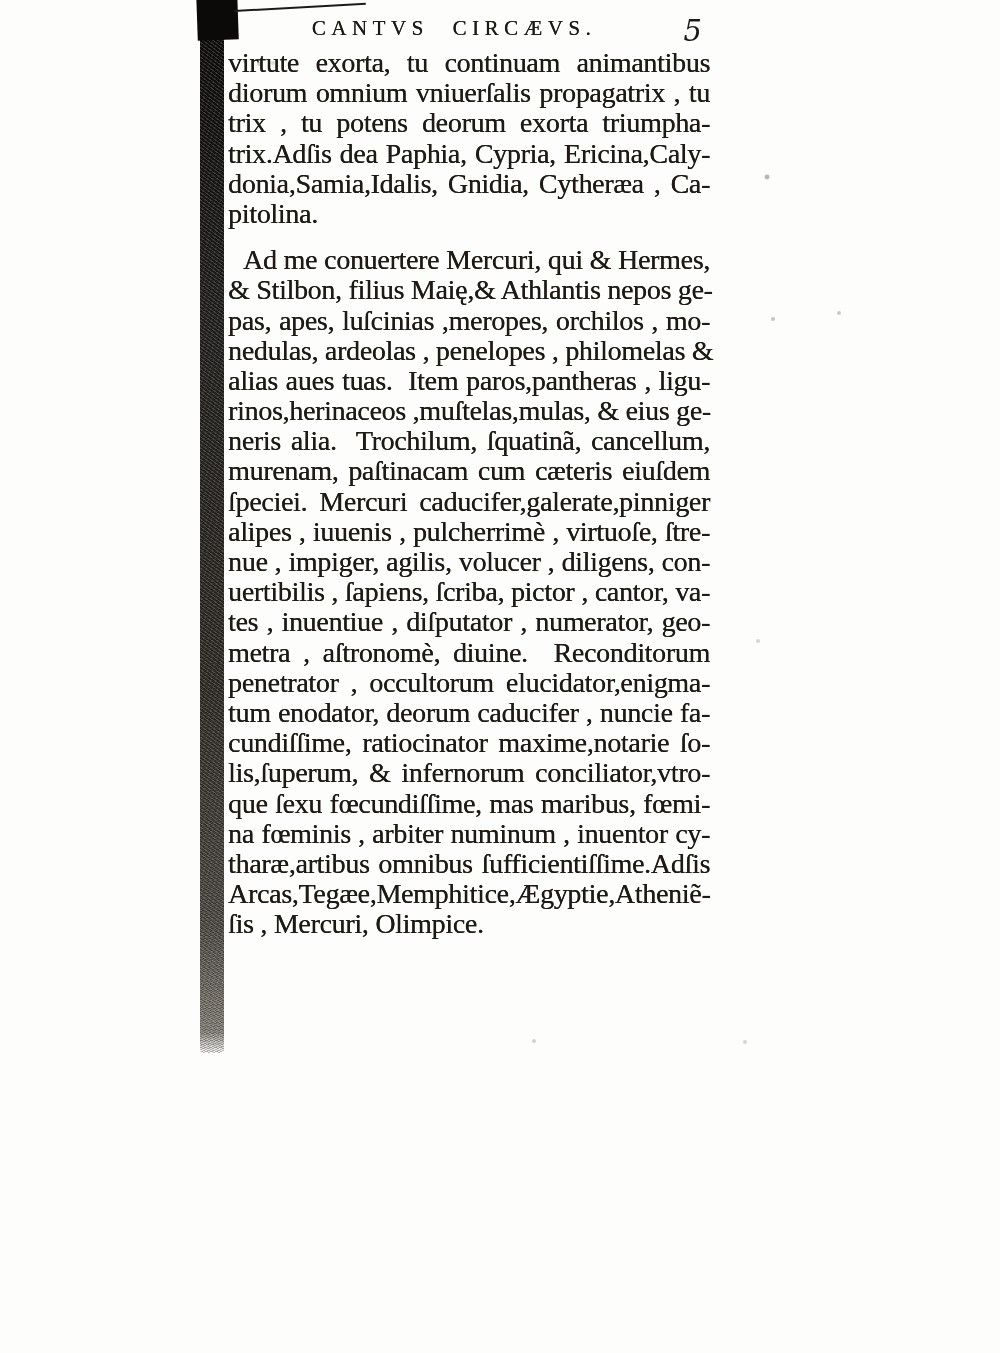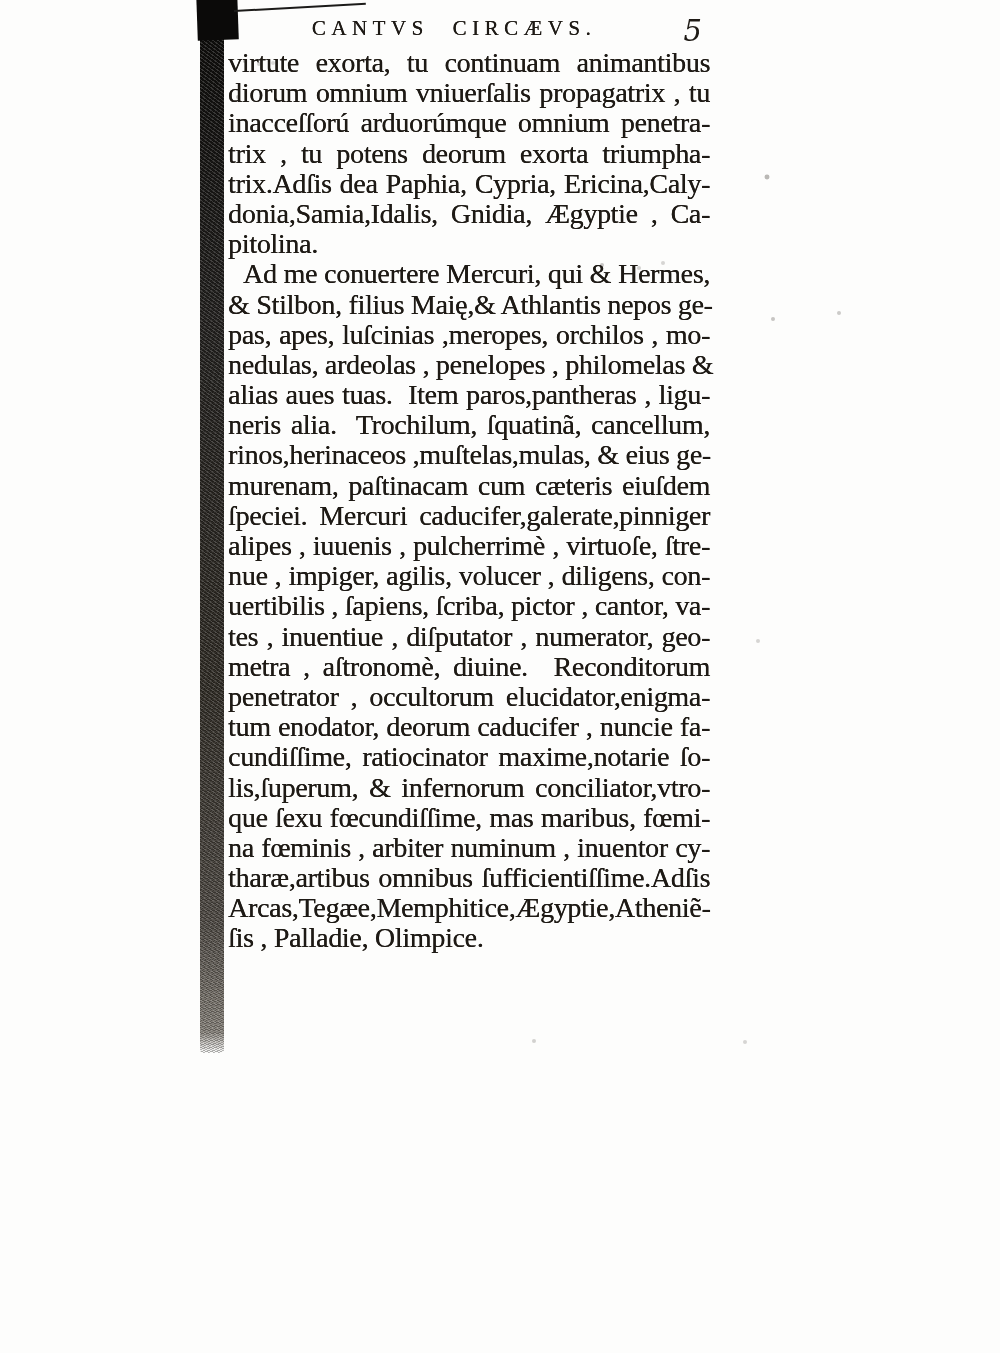--- a/index.html
+++ b/index.html
@@ -91,63 +91,62 @@
     text-shadow: 0.25px 0 0 #1e1a15;
   }
   .line {
     height: 30.2px;
     white-space: nowrap;
     text-align: justify;
     text-align-last: justify;
     overflow: visible;
   }
   .line.short { text-align-last: left; }
-  .line.indent { padding-left: 15px; }
+  .line.indent { padding-left: 15px; margin-top: 16px; }
 </style>
 </head>
 <body>
 
 <div class="page">
 
   <div class="gutter"></div>
   <div class="gutter-cap"></div>
   <div class="edge-line"></div>
   <div class="specks"></div>
 
   <header class="running-header">
     <div class="header-title">CANTVS CIRCÆVS.</div>
     <div class="page-number">5</div>
   </header>
 
   <main class="text-block">
       <div class="line">virtute exorta, tu continuam animantibus</div>
       <div class="line">diorum omnium vniuerſalis propagatrix , tu</div>
-      <div class="line">inacceſſorú arduorúmque omnium penetra-</div>
       <div class="line">trix , tu potens deorum exorta triumpha-</div>
       <div class="line">trix.Adſis dea Paphia, Cypria, Ericina,Caly-</div>
-      <div class="line">donia,Samia,Idalis, Gnidia, Ægyptie , Ca-</div>
+      <div class="line">donia,Samia,Idalis, Gnidia, Cytheræa , Ca-</div>
       <div class="line short">pitolina.</div>
       <div class="line indent">Ad me conuertere Mercuri, qui &amp; Hermes,</div>
       <div class="line">&amp; Stilbon, filius Maię,&amp; Athlantis nepos ge-</div>
       <div class="line">pas, apes, luſcinias ,meropes, orchilos , mo-</div>
       <div class="line">nedulas, ardeolas , penelopes , philomelas &amp;</div>
       <div class="line">alias aues tuas.&nbsp; Item paros,pantheras , ligu-</div>
+      <div class="line">rinos,herinaceos ,muſtelas,mulas, &amp; eius ge-</div>
       <div class="line">neris alia.&nbsp; Trochilum, ſquatinã, cancellum,</div>
-      <div class="line">rinos,herinaceos ,muſtelas,mulas, &amp; eius ge-</div>
       <div class="line">murenam, paſtinacam cum cæteris eiuſdem</div>
       <div class="line">ſpeciei. Mercuri caducifer,galerate,pinniger</div>
       <div class="line">alipes , iuuenis , pulcherrimè , virtuoſe, ſtre-</div>
       <div class="line">nue , impiger, agilis, volucer , diligens, con-</div>
       <div class="line">uertibilis , ſapiens, ſcriba, pictor , cantor, va-</div>
       <div class="line">tes , inuentiue , diſputator , numerator, geo-</div>
       <div class="line">metra , aſtronomè, diuine.&nbsp; Reconditorum</div>
       <div class="line">penetrator , occultorum elucidator,enigma-</div>
       <div class="line">tum enodator, deorum caducifer , nuncie fa-</div>
       <div class="line">cundiſſime, ratiocinator maxime,notarie ſo-</div>
       <div class="line">lis,ſuperum, &amp; infernorum conciliator,vtro-</div>
       <div class="line">que ſexu fœcundiſſime, mas maribus, fœmi-</div>
       <div class="line">na fœminis , arbiter numinum , inuentor cy-</div>
       <div class="line">tharæ,artibus omnibus ſufficientiſſime.Adſis</div>
       <div class="line">Arcas,Tegæe,Memphitice,Ægyptie,Atheniẽ-</div>
-      <div class="line short">ſis , Palladie, Olimpice.</div>
+      <div class="line short">ſis , Mercuri, Olimpice.</div>
     </main>
 
 </div>
 
 </body></html>

